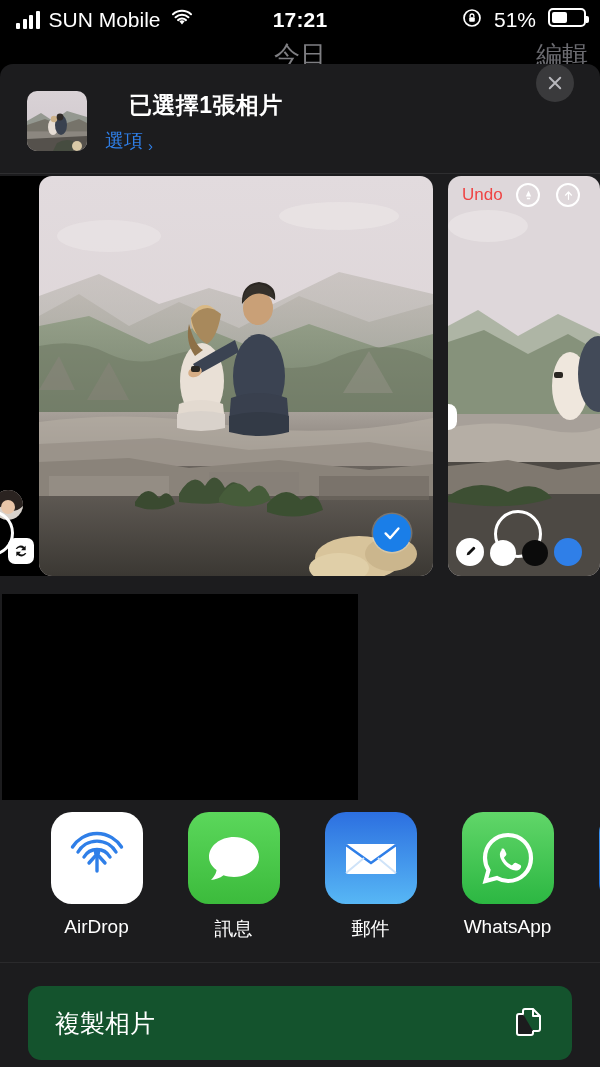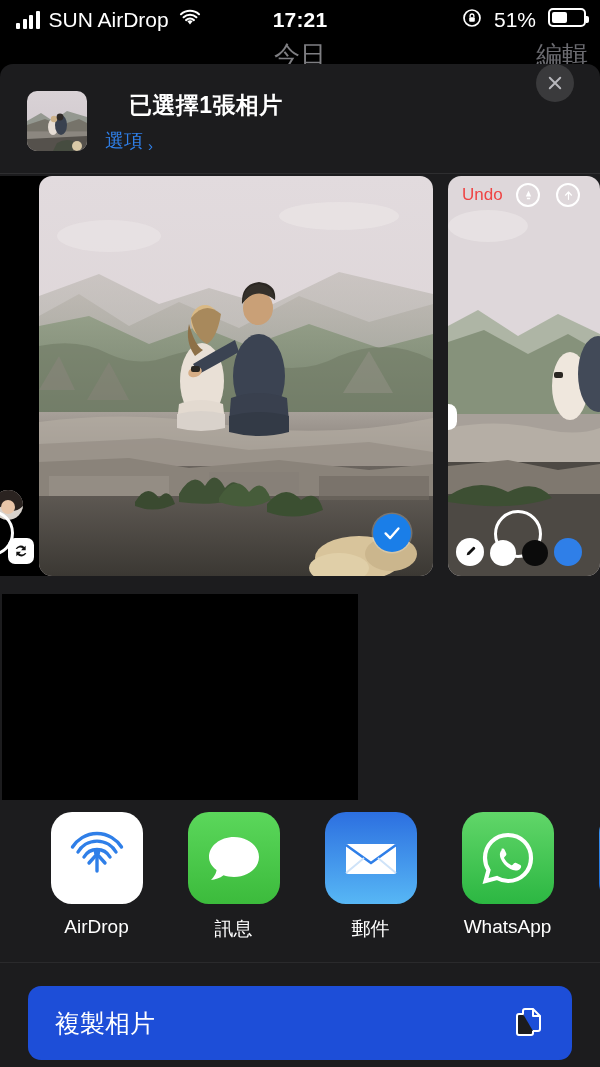--- a/index.html
+++ b/index.html
@@ -134,21 +134,21 @@
   .ic-airdrop{ background:#fff; }
   .ic-messages{ background:linear-gradient(180deg,#5bd75b 0%,#3cbb3c 100%); }
   .ic-mail{ background:linear-gradient(180deg,#2c6fe0 0%,#57b7f5 100%); }
   .ic-whatsapp{ background:linear-gradient(180deg,#61d669 0%,#2cb742 100%); }
   .ic-facebook{ background:linear-gradient(180deg,#3f9bf7 0%,#1868d8 100%); }
 
   
   .action-sep{ position:absolute; left:0; top:898px; width:600px; height:1px; background:#2a2a2c; }
   .action-row{
     position:absolute; left:28px; top:922px; width:544px; height:74px;
-    background:#1d4ed8; border-radius:13px; display:flex; align-items:center;
+    background:#14532d; border-radius:13px; display:flex; align-items:center;
     justify-content:space-between; padding:0 27px;
   }
   .action-label{ font-size:25px; color:#fff; }
   .action-icon svg{ width:34px; height:34px; }
 </style>
 </head>
 <body>
 
 <div class="bg-app">
   <div class="bg-title">今日</div>
@@ -156,21 +156,21 @@
 </div>
 
 <div class="statusbar">
   <div class="sb-left">
     <span class="bars">
         <i></i>
         <i></i>
         <i></i>
         <i></i>
       </span>
-    <span class="carrier">SUN AirDrop</span>
+    <span class="carrier">SUN Mobile</span>
     <span>
       <svg width="24" height="18" viewBox="0 0 24 18">
         <path d="M12 15.4l2.6-3.1a4 4 0 0 0-5.2 0L12 15.4z" fill="#fff"></path>
         <path d="M5.6 8.2a9.6 9.6 0 0 1 12.8 0" stroke="#fff" stroke-width="2.1" fill="none" stroke-linecap="round"></path>
         <path d="M8.1 11.1a6 6 0 0 1 7.8 0" stroke="#fff" stroke-width="2.1" fill="none" stroke-linecap="round"></path>
         <path d="M3 5.2a13.5 13.5 0 0 1 18 0" stroke="#fff" stroke-width="2.1" fill="none" stroke-linecap="round"></path>
       </svg>
     </span>
   </div>
   <div class="sb-center">17:21</div>

